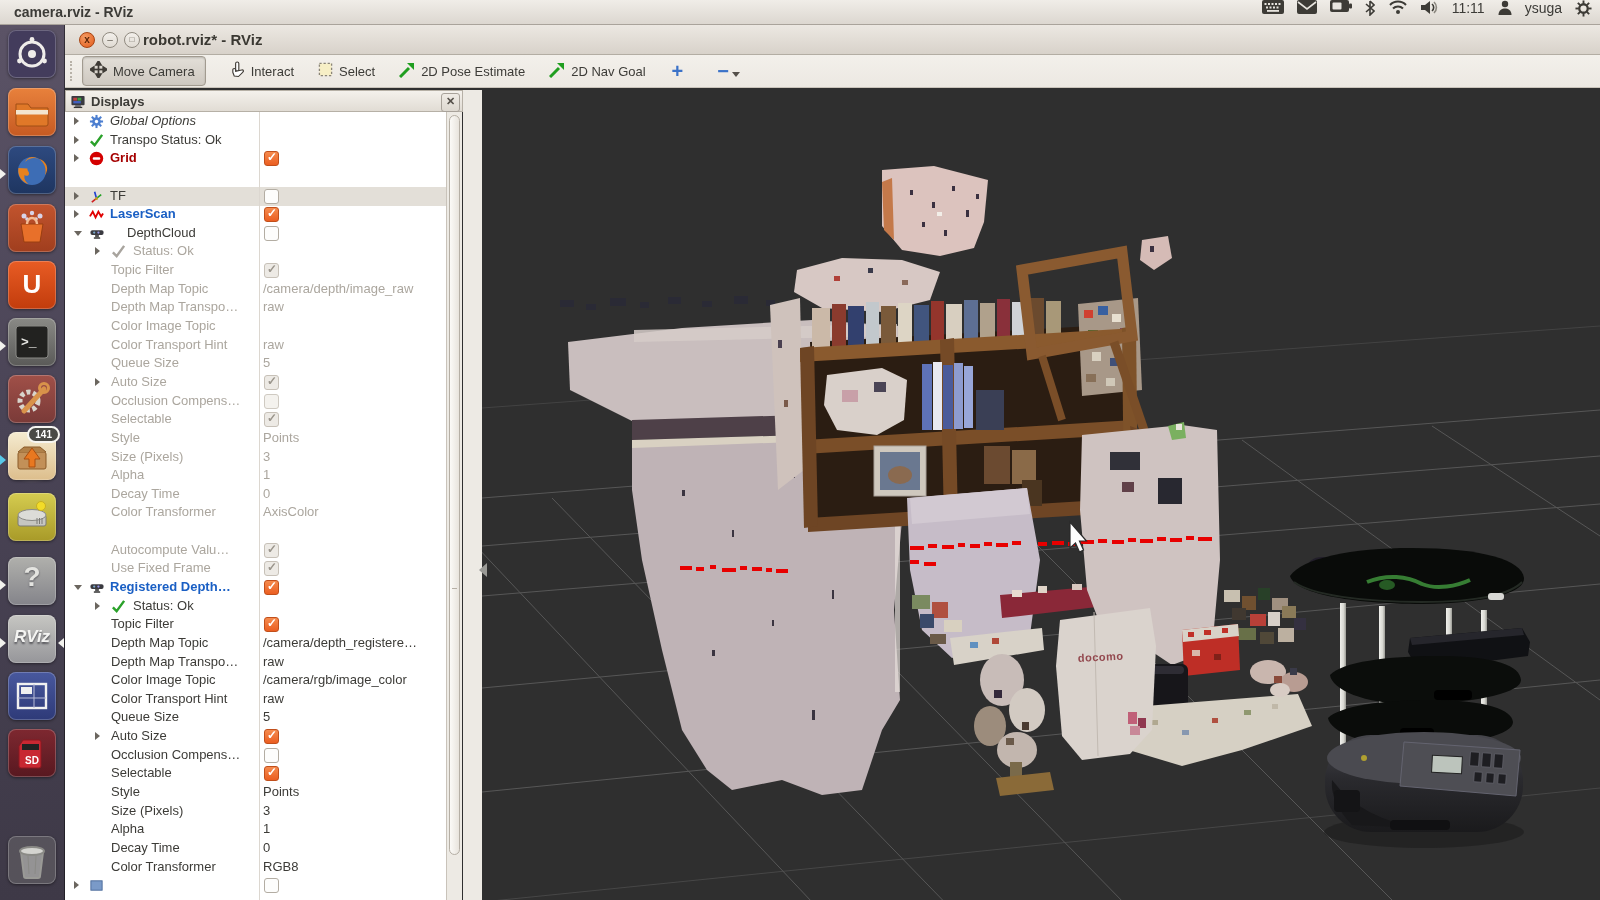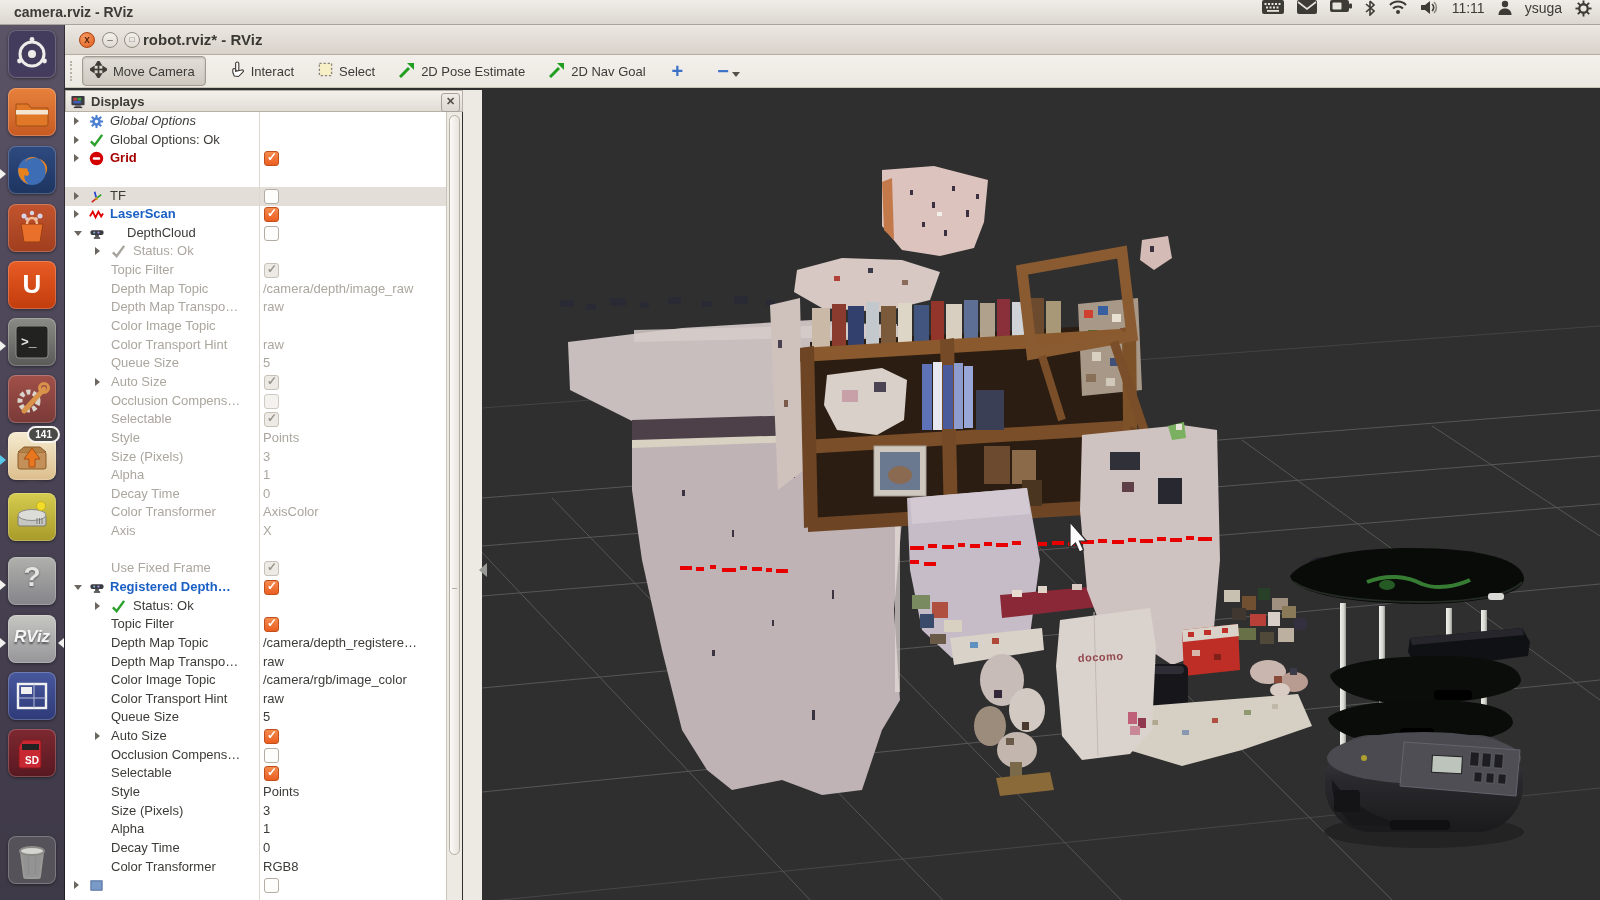--- a/index.html
+++ b/index.html
@@ -334,21 +334,21 @@
           <circle cx="8" cy="8" r="4.6" fill="#4D7FD0"></circle>
           <circle cx="8" cy="8" r="1.8" fill="#FFF"></circle>
         </svg></span>
       <span class="lbl " style="left:45px">Global Options</span>
     </div>
     <div class="trow" style="top: 18.64px;">
       <span class="arr" style="left:9px"></span>
       <span class="icn" style="left:24px"><svg width="15" height="15" viewBox="0 0 16 16">
           <path d="M2,9 L6,13 L14,2" stroke="#2AA12A" stroke-width="2.6" fill="none"></path>
         </svg></span>
-      <span class="lbl " style="left:45px">Global Options: Ok</span>
+      <span class="lbl " style="left:45px">Transpo Status: Ok</span>
     </div>
     <div class="trow" style="top: 37.28px;">
       <span class="arr" style="left:9px"></span>
       <span class="icn" style="left:24px"><svg width="15" height="15" viewBox="0 0 16 16">
           <circle cx="8" cy="8" r="7.2" fill="#D40000"></circle>
           <rect x="4" y="6.6" width="8" height="2.8" rx="1.2" fill="#FFF"></rect>
         </svg></span>
       <span class="lbl red" style="left:45px">Grid</span>
       <span class="cb on"></span>
     </div>
@@ -440,23 +440,23 @@
       <span class="val gray">1</span>
     </div>
     <div class="trow" style="top: 372.8px;">
       <span class="lbl gray" style="left:46px">Decay Time</span>
       <span class="val gray">0</span>
     </div>
     <div class="trow" style="top: 391.44px;">
       <span class="lbl gray" style="left:46px">Color Transformer</span>
       <span class="val gray">AxisColor</span>
     </div>
-    <div class="trow" style="top: 410.08px;">
-      <span class="lbl gray" style="left:46px">Axis</span>
-      <span class="val gray">X</span>
+    <div class="trow" style="top: 428.72px;">
+      <span class="lbl gray" style="left:46px">Autocompute Valu…</span>
+      <span class="cb don"></span>
     </div>
     <div class="trow" style="top: 447.36px;">
       <span class="lbl gray" style="left:46px">Use Fixed Frame</span>
       <span class="cb don"></span>
     </div>
     <div class="trow" style="top: 466px;">
       <span class="arr down" style="left:9px"></span>
       <span class="icn" style="left:24px"><svg width="16" height="15" viewBox="0 0 16 16">
           <rect x="1" y="4.5" width="14" height="5" rx="2" fill="#3A3A40"></rect>
           <circle cx="5" cy="7" r="1.2" fill="#7AAACC"></circle>

